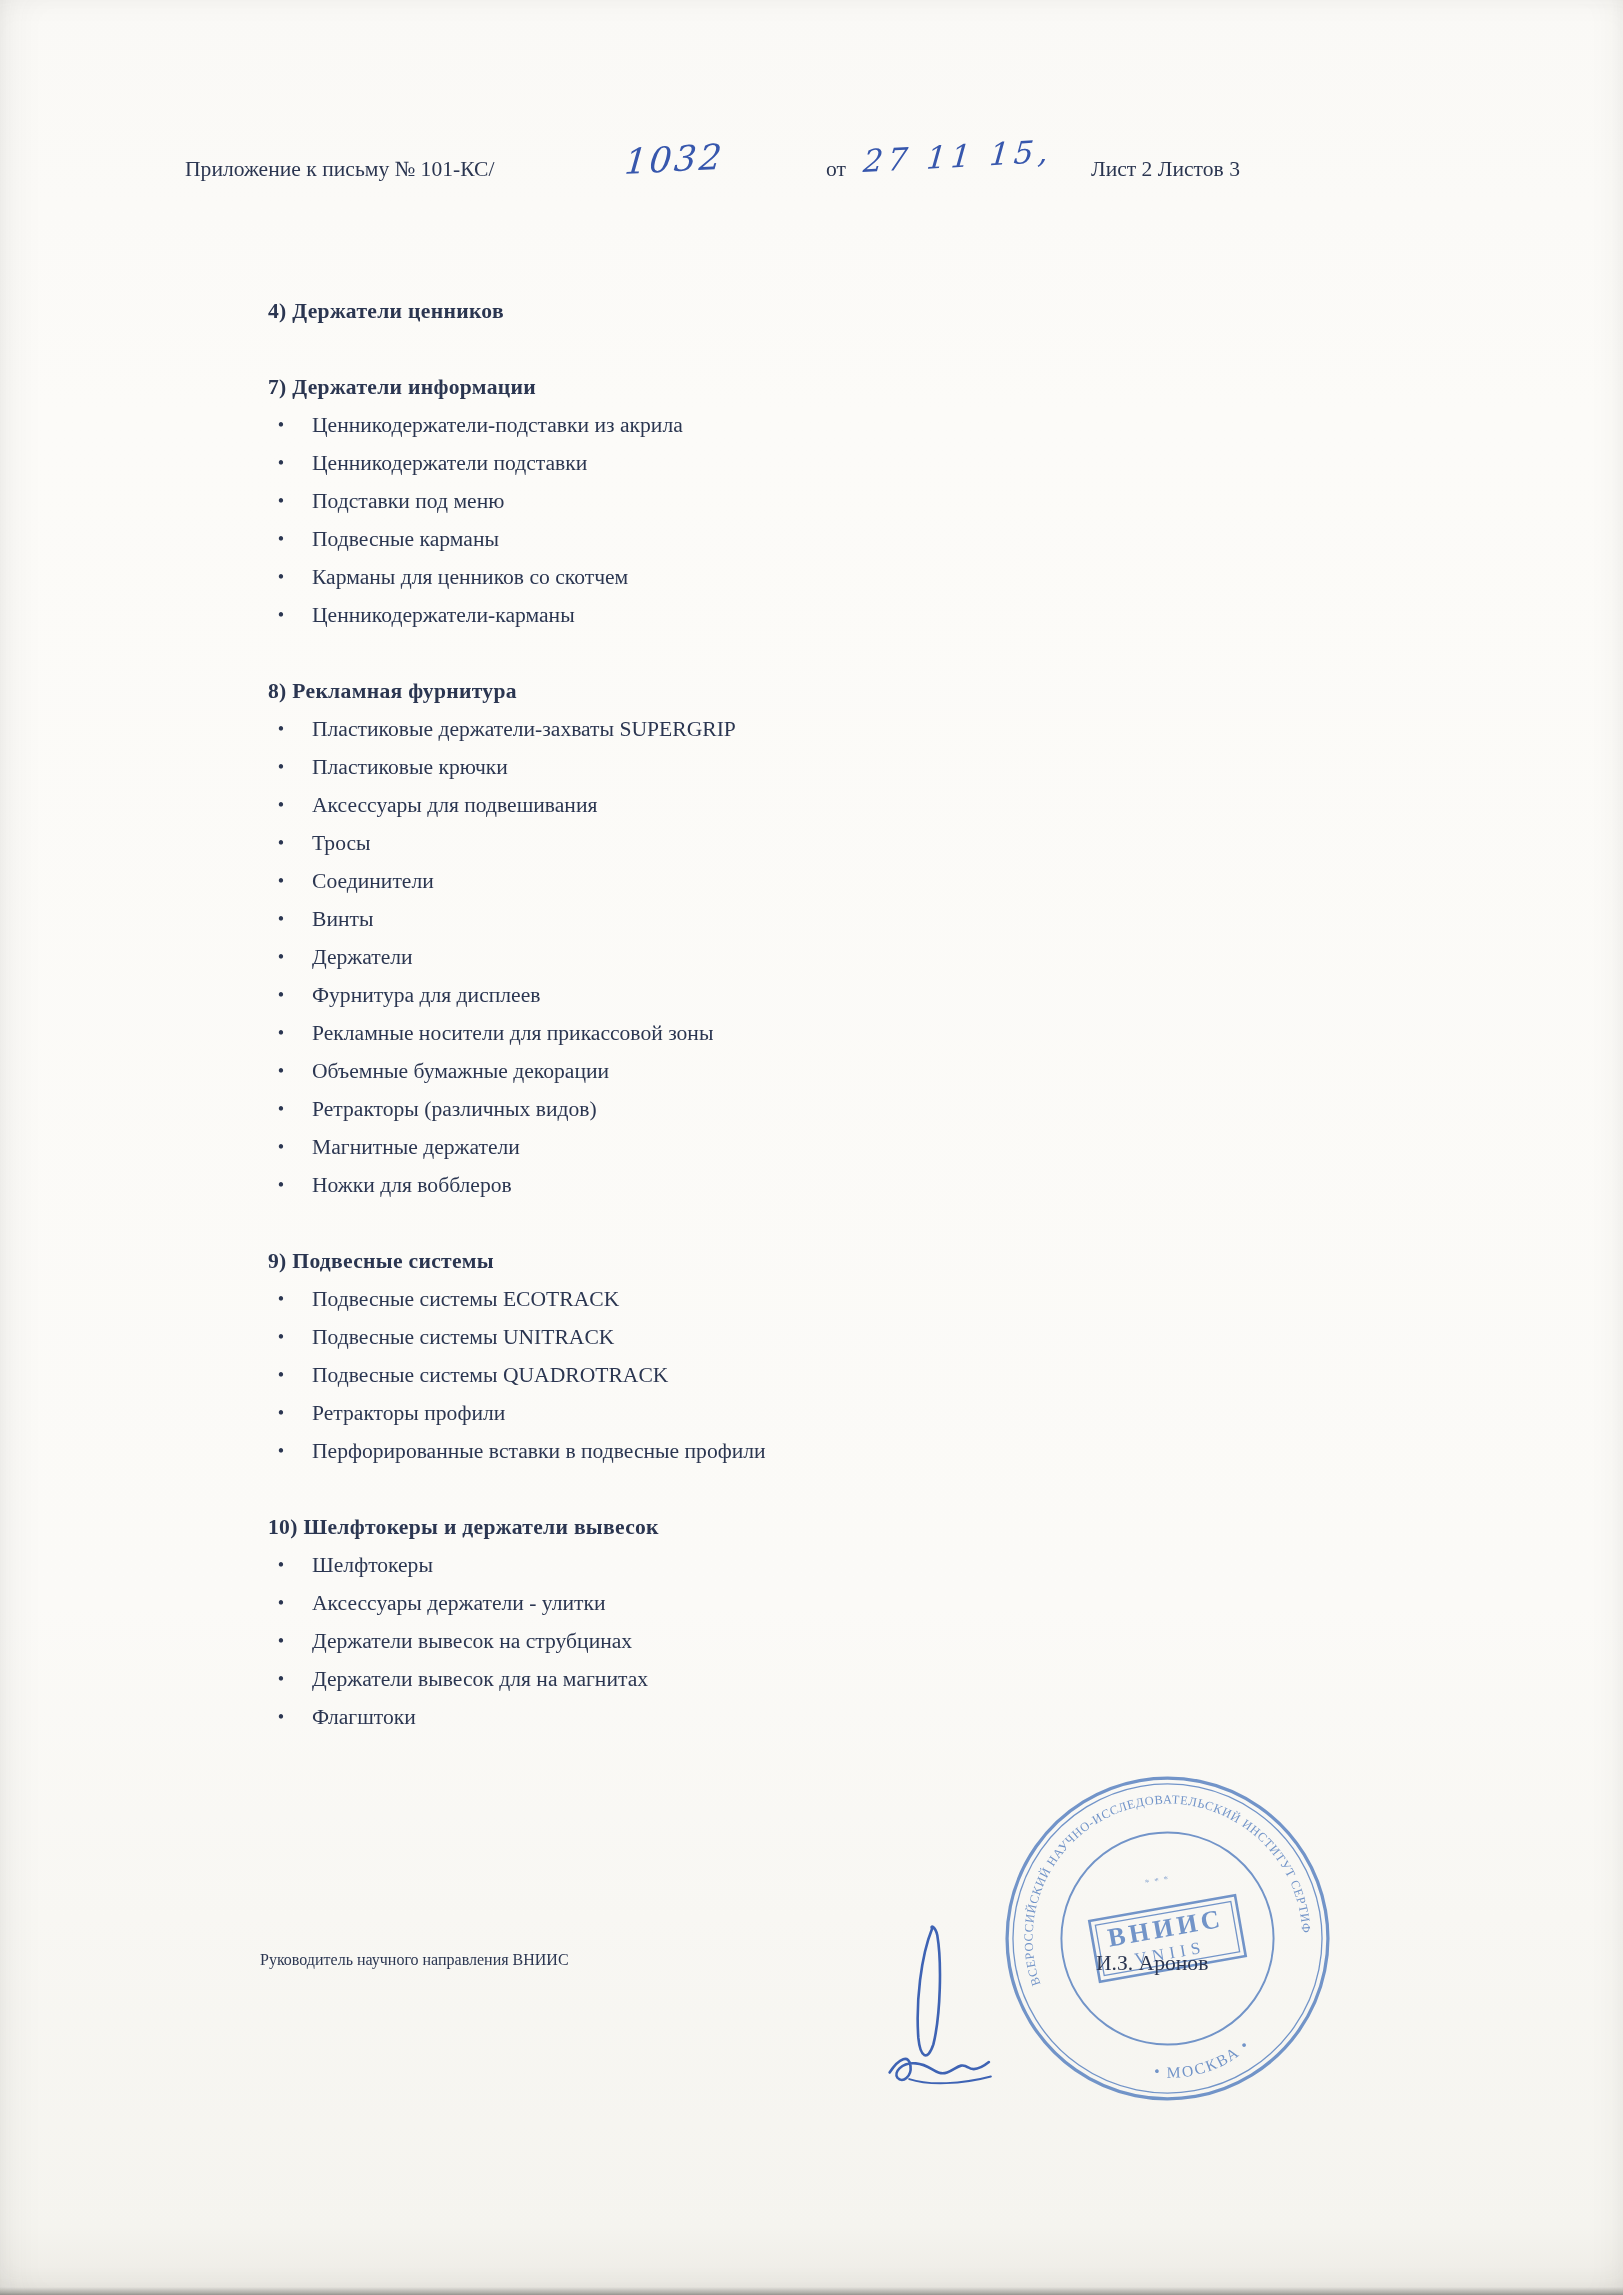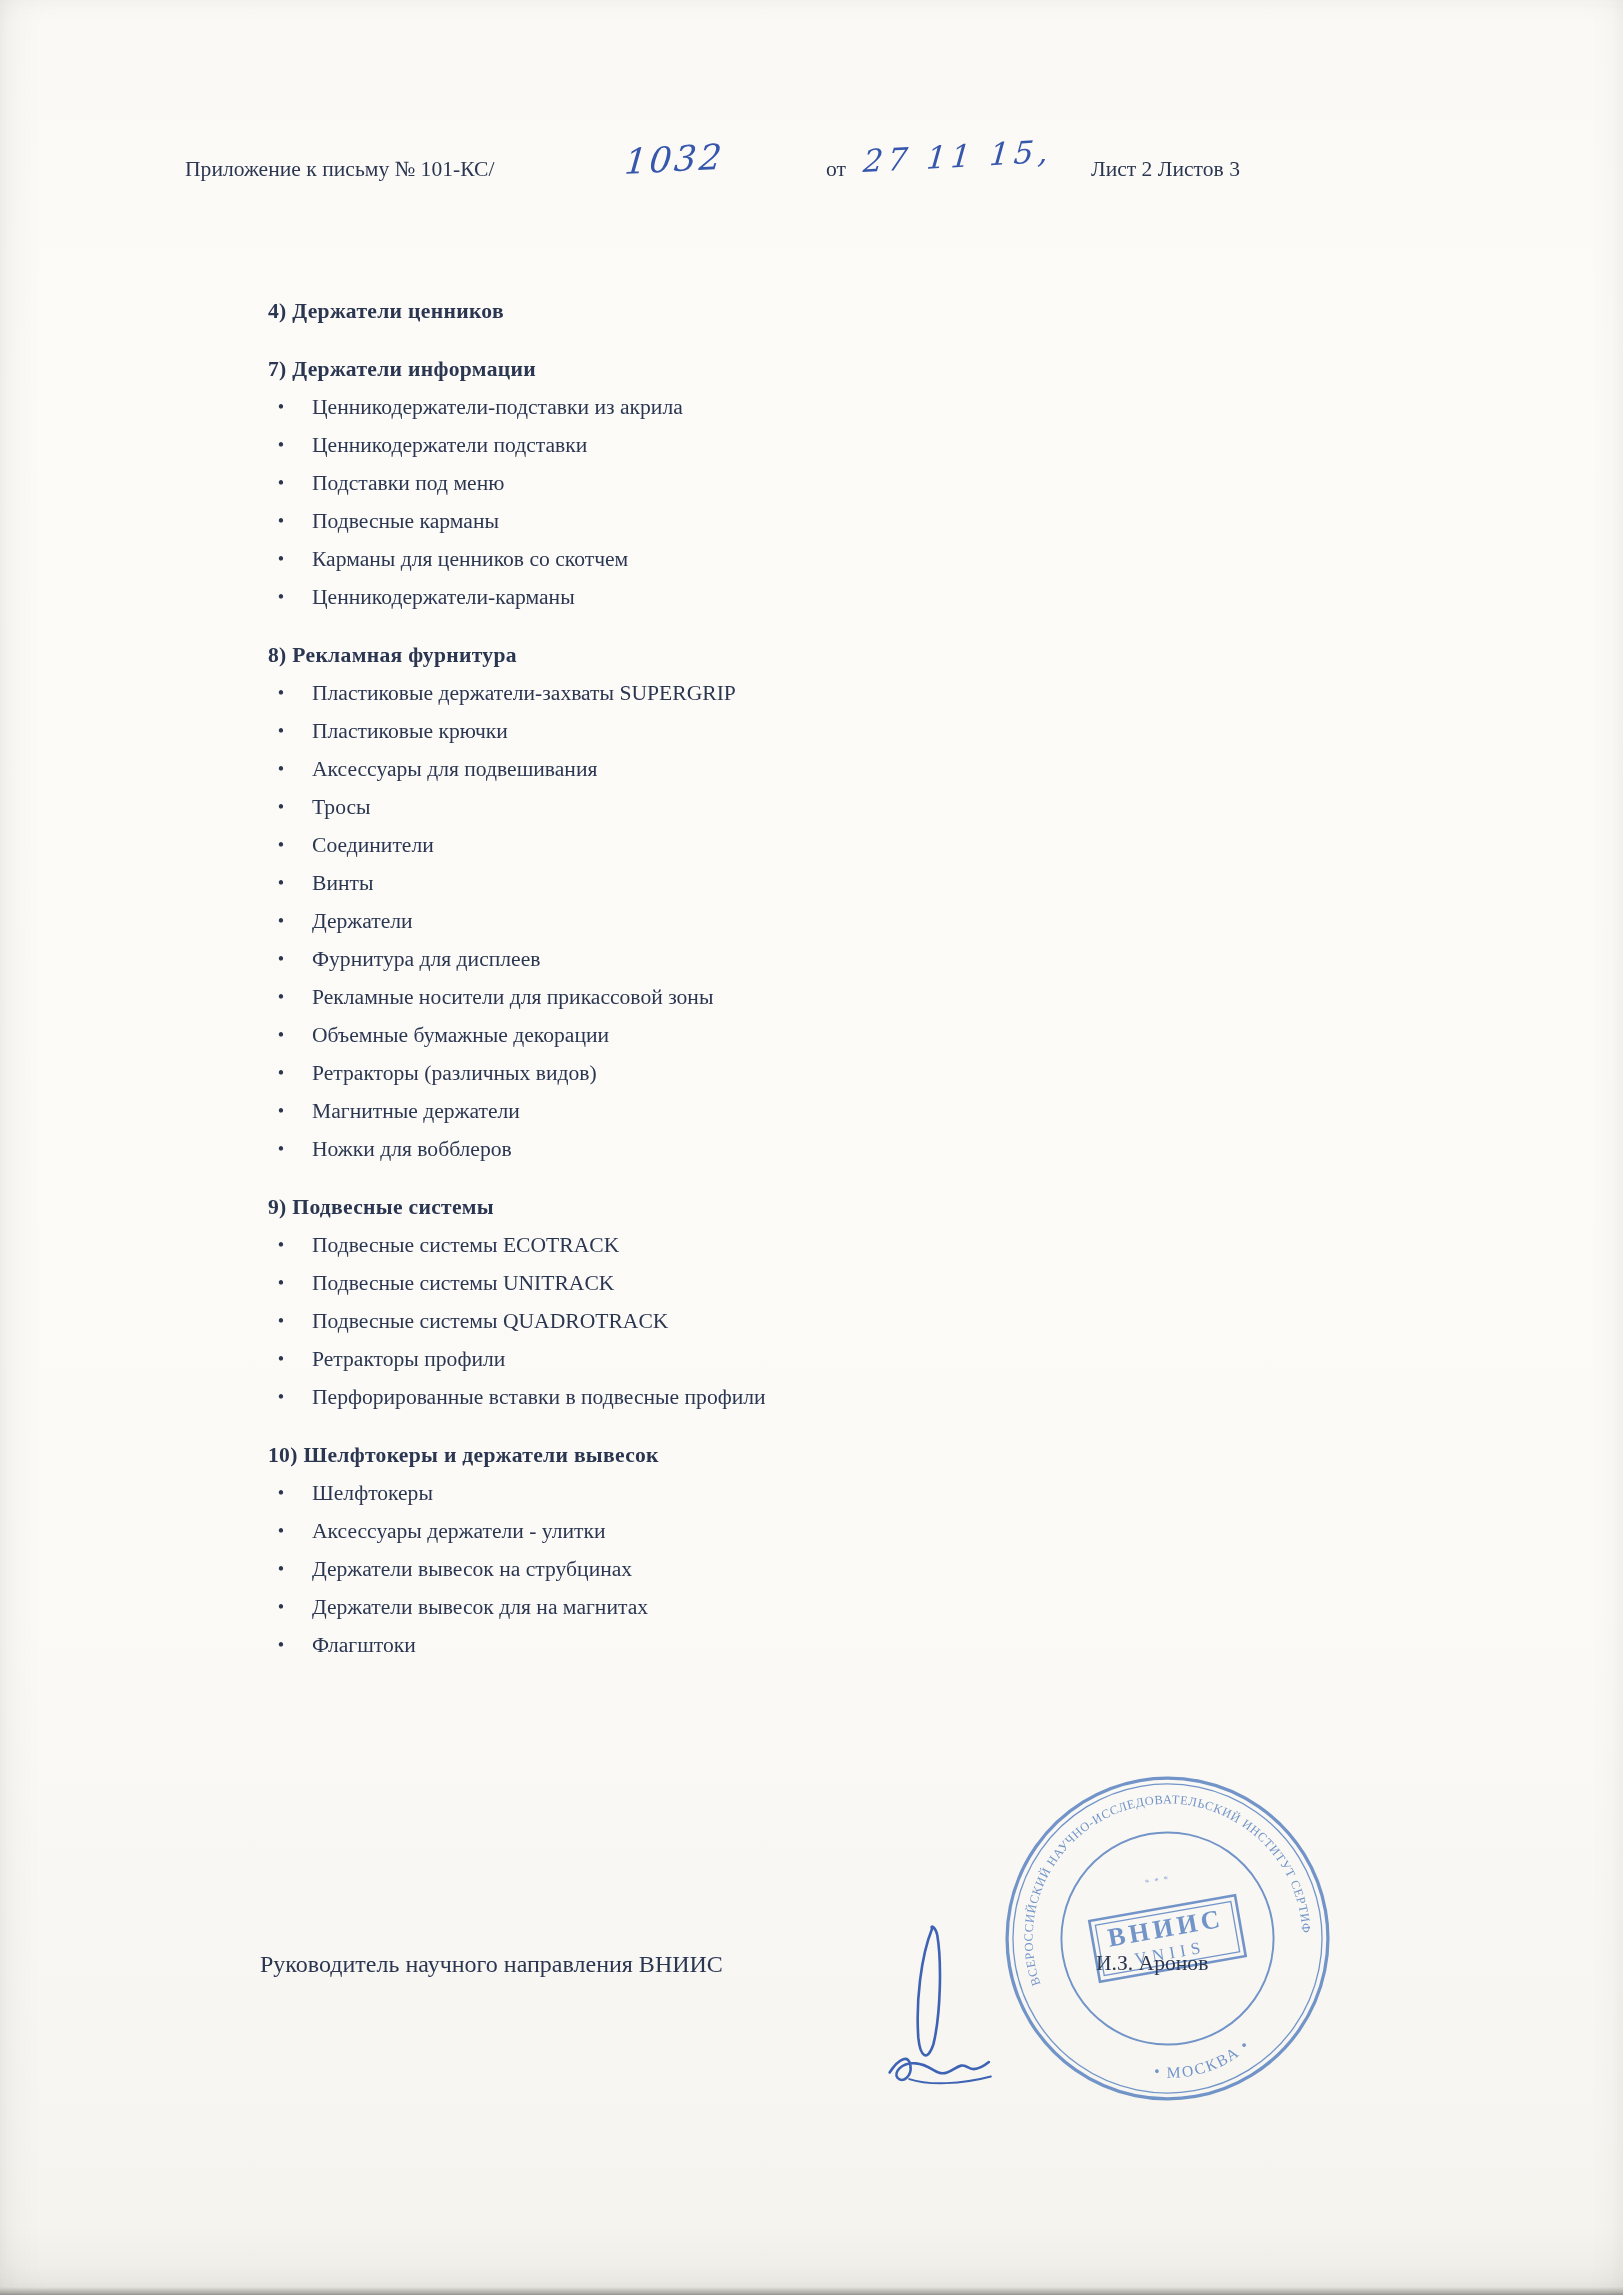--- a/index.html
+++ b/index.html
@@ -34,31 +34,31 @@
     transform:rotate(-3deg) skewX(-8deg);
     transform-origin:left bottom;
   }
   .hw-num{left:623px;top:-10.5px;font-size:35px;}
   .hw-date{left:862px;top:-9.2px;font-size:31px;letter-spacing:4.6px;}
   .hdr-prefix{left:185px;top:5.2px;}
   .hdr-ot{left:826px;top:5.2px;}
   .hdr-sheet{left:1091px;top:5.2px;}
   
   .content{position:absolute;left:268px;top:292px;width:1060px;font-size:21.6px;line-height:38px;}
-  .section + .section{margin-top:20px;}
+  .section + .section{margin-top:38px;}
   .section-title{font-weight:bold;letter-spacing:0.3px;}
   .section ul{margin:0;padding:0;list-style:none;}
   .section li{position:relative;padding-left:44px;}
   .section li::before{
     content:"•";
     position:absolute;left:9.8px;top:0;
     font-size:18.3px;
   }
   
-  .footer-label{position:absolute;left:260px;top:1951px;font-size:24px;white-space:nowrap;}
+  .footer-label{position:absolute;left:260px;top:1951px;font-size:16px;white-space:nowrap;}
   .sign-name{position:absolute;left:1096px;top:1951px;font-size:21.6px;white-space:nowrap;z-index:5;}
   
   .stamp{
     position:absolute;left:994px;top:1765px;width:347px;height:347px;
     transform:rotate(-10deg);
     opacity:.78;
     z-index:3;
   }
   .stamp text{fill:#4d79bd;}
   .stamp .ln{stroke:#4d79bd;fill:none;}

